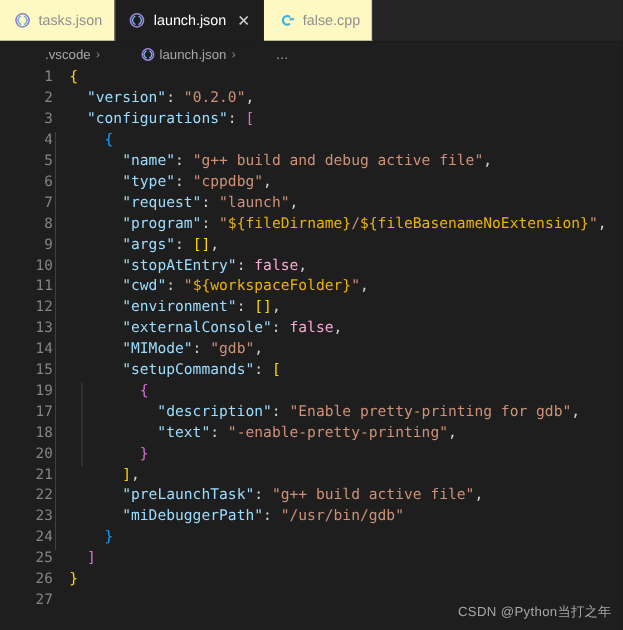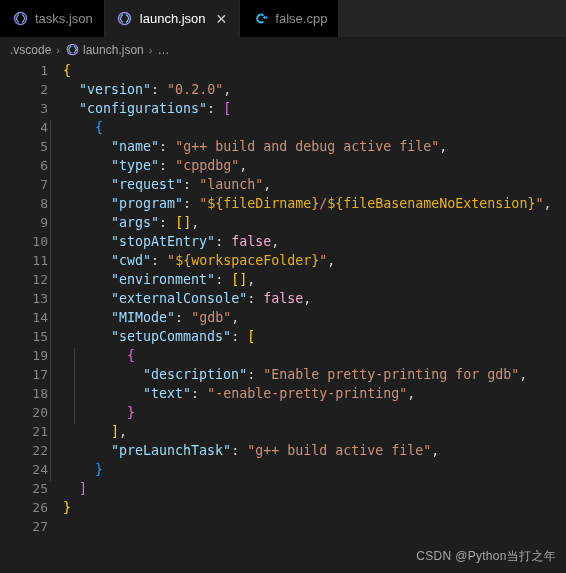--- a/index.html
+++ b/index.html
@@ -22,21 +22,21 @@
     display: flex;
     align-items: stretch;
     border-bottom: 1px solid #1b1b1b;
     box-sizing: border-box;
   }
   .tab {
     display: flex;
     align-items: center;
     gap: 7px;
     padding: 0 11px 0 12px;
-    background: #000000;
+    background: #fef9c3;
     color: #8f8f8f;
     font-family: "Liberation Sans", sans-serif;
     font-size: 13px;
     border-right: 1px solid #252526;
     box-sizing: border-box;
     white-space: nowrap;
     cursor: pointer;
     position: relative;
   }
   .tab.active {
@@ -71,21 +71,21 @@
     display: flex;
     align-items: center;
     gap: 5px;
     padding-left: 10px;
     font-family: "Liberation Sans", sans-serif;
     font-size: 12px;
     color: #a9a9a9;
     box-sizing: border-box;
   }
   .bc-sep { color: #8a8a8a; font-size: 11px; }
-  .bc-item { display: flex; gap: 4px; cursor: pointer; }
+  .bc-item { display: flex; gap: 4px; cursor: pointer; margin-left: 31px; }
   .bc-icon { width: 14px; height: 14px; display:inline-flex; align-items:center; justify-content:center; }
 
   
   #editor {
     position: relative;
     background: #1e1e1e;
     height: calc(573px - 38px - 23px);
     overflow: hidden;
   }
   .line {
@@ -230,19 +230,20 @@
       <div class="line"><div class="lineno">12</div><div class="code"><span class="ig ig1"></span>&nbsp;&nbsp;&nbsp;&nbsp;&nbsp;&nbsp;<span class="k">"environment"</span><span class="p">:</span><span class="p">&nbsp;</span><span class="by">[</span><span class="by">]</span><span class="p">,</span></div></div>
       <div class="line"><div class="lineno">13</div><div class="code"><span class="ig ig1"></span>&nbsp;&nbsp;&nbsp;&nbsp;&nbsp;&nbsp;<span class="k">"externalConsole"</span><span class="p">:</span><span class="p">&nbsp;</span><span class="b">false</span><span class="p">,</span></div></div>
       <div class="line"><div class="lineno">14</div><div class="code"><span class="ig ig1"></span>&nbsp;&nbsp;&nbsp;&nbsp;&nbsp;&nbsp;<span class="k">"MIMode"</span><span class="p">:</span><span class="p">&nbsp;</span><span class="s">"gdb"</span><span class="p">,</span></div></div>
       <div class="line"><div class="lineno">15</div><div class="code"><span class="ig ig1"></span>&nbsp;&nbsp;&nbsp;&nbsp;&nbsp;&nbsp;<span class="k">"setupCommands"</span><span class="p">:</span><span class="p">&nbsp;</span><span class="by">[</span></div></div>
       <div class="line"><div class="lineno">19</div><div class="code"><span class="ig ig1"></span><span class="ig ig2"></span>&nbsp;&nbsp;&nbsp;&nbsp;&nbsp;&nbsp;&nbsp;&nbsp;<span class="bm">{</span></div></div>
       <div class="line"><div class="lineno">17</div><div class="code"><span class="ig ig1"></span><span class="ig ig2"></span>&nbsp;&nbsp;&nbsp;&nbsp;&nbsp;&nbsp;&nbsp;&nbsp;&nbsp;&nbsp;<span class="k">"description"</span><span class="p">:</span><span class="p">&nbsp;</span><span class="s">"Enable pretty-printing for gdb"</span><span class="p">,</span></div></div>
       <div class="line"><div class="lineno">18</div><div class="code"><span class="ig ig1"></span><span class="ig ig2"></span>&nbsp;&nbsp;&nbsp;&nbsp;&nbsp;&nbsp;&nbsp;&nbsp;&nbsp;&nbsp;<span class="k">"text"</span><span class="p">:</span><span class="p">&nbsp;</span><span class="s">"-enable-pretty-printing"</span><span class="p">,</span></div></div>
       <div class="line"><div class="lineno">20</div><div class="code"><span class="ig ig1"></span><span class="ig ig2"></span>&nbsp;&nbsp;&nbsp;&nbsp;&nbsp;&nbsp;&nbsp;&nbsp;<span class="bm">}</span></div></div>
       <div class="line"><div class="lineno">21</div><div class="code"><span class="ig ig1"></span>&nbsp;&nbsp;&nbsp;&nbsp;&nbsp;&nbsp;<span class="by">]</span><span class="p">,</span></div></div>
       <div class="line"><div class="lineno">22</div><div class="code"><span class="ig ig1"></span>&nbsp;&nbsp;&nbsp;&nbsp;&nbsp;&nbsp;<span class="k">"preLaunchTask"</span><span class="p">:</span><span class="p">&nbsp;</span><span class="s">"g++ build active file"</span><span class="p">,</span></div></div>
+      <div class="line"><div class="lineno">23</div><div class="code"><span class="ig ig1"></span>&nbsp;&nbsp;&nbsp;&nbsp;&nbsp;&nbsp;<span class="k">"miDebuggerPath"</span><span class="p">:</span><span class="p">&nbsp;</span><span class="s">"/usr/bin/gdb"</span></div></div>
       <div class="line"><div class="lineno">24</div><div class="code"><span class="ig ig1"></span>&nbsp;&nbsp;&nbsp;&nbsp;<span class="bb">}</span></div></div>
       <div class="line"><div class="lineno">25</div><div class="code">&nbsp;&nbsp;<span class="bm">]</span></div></div>
       <div class="line"><div class="lineno">26</div><div class="code"><span class="by">}</span></div></div>
       <div class="line"><div class="lineno">27</div><div class="code"></div></div>
     </div>
   <div id="watermark">CSDN @Python当打之年</div>
 </div>
 
 </body></html>

